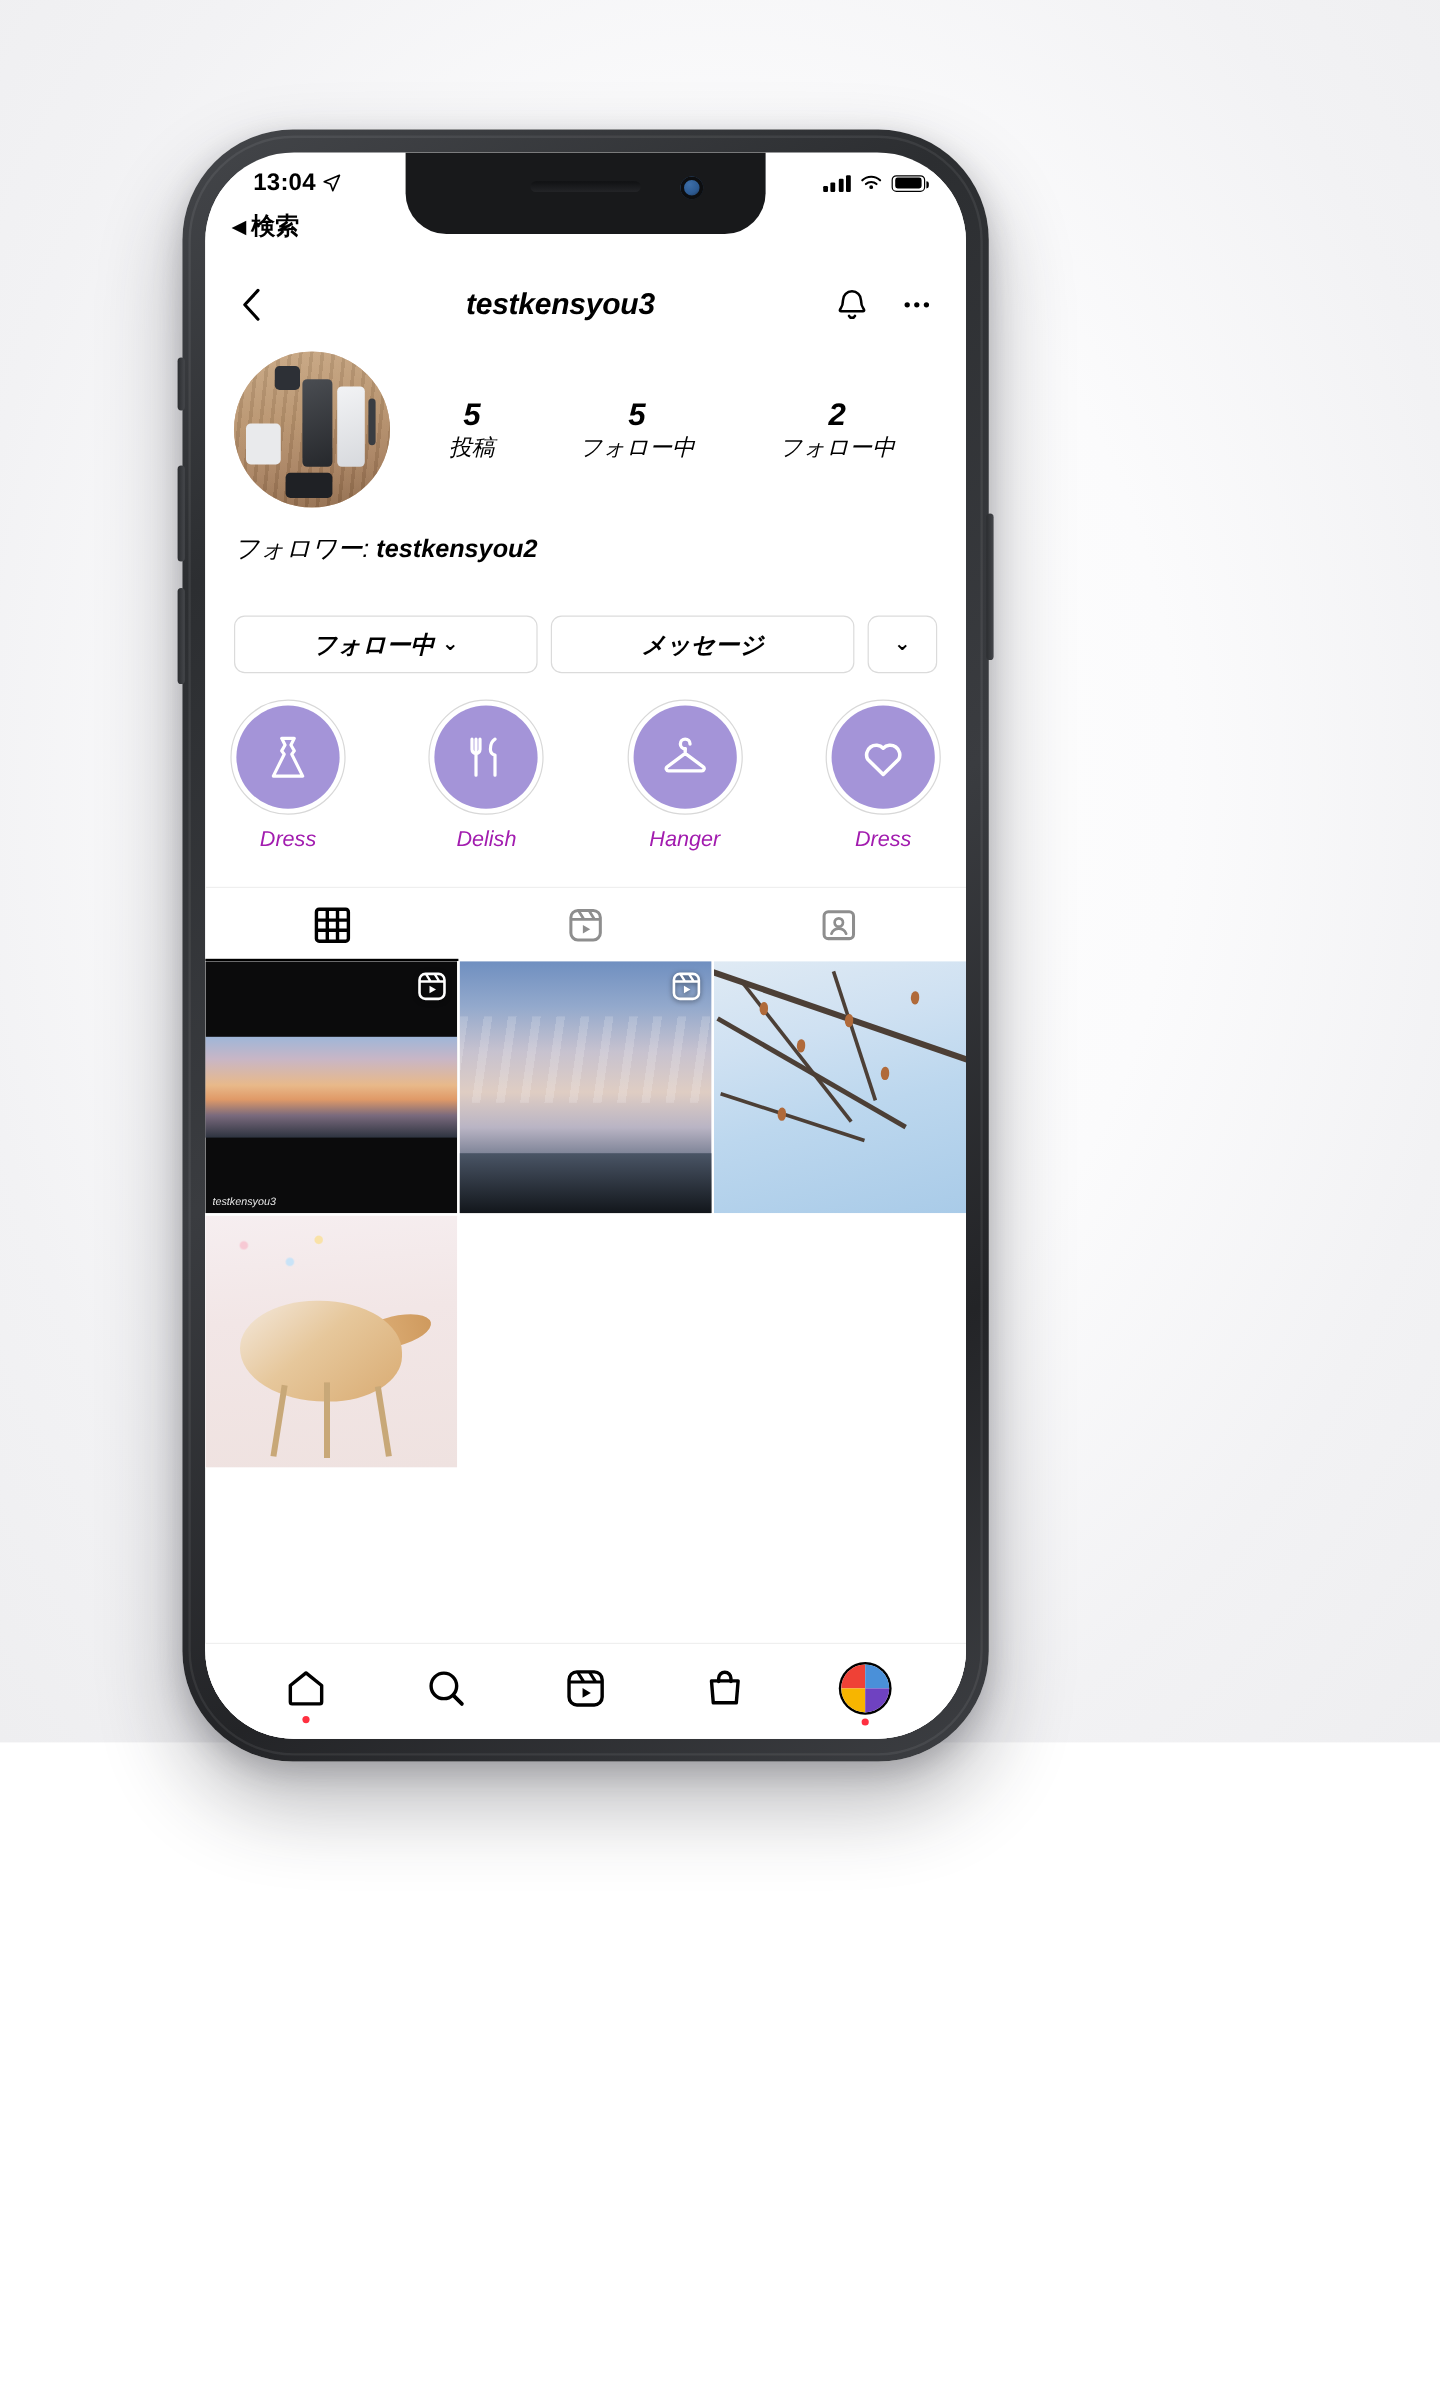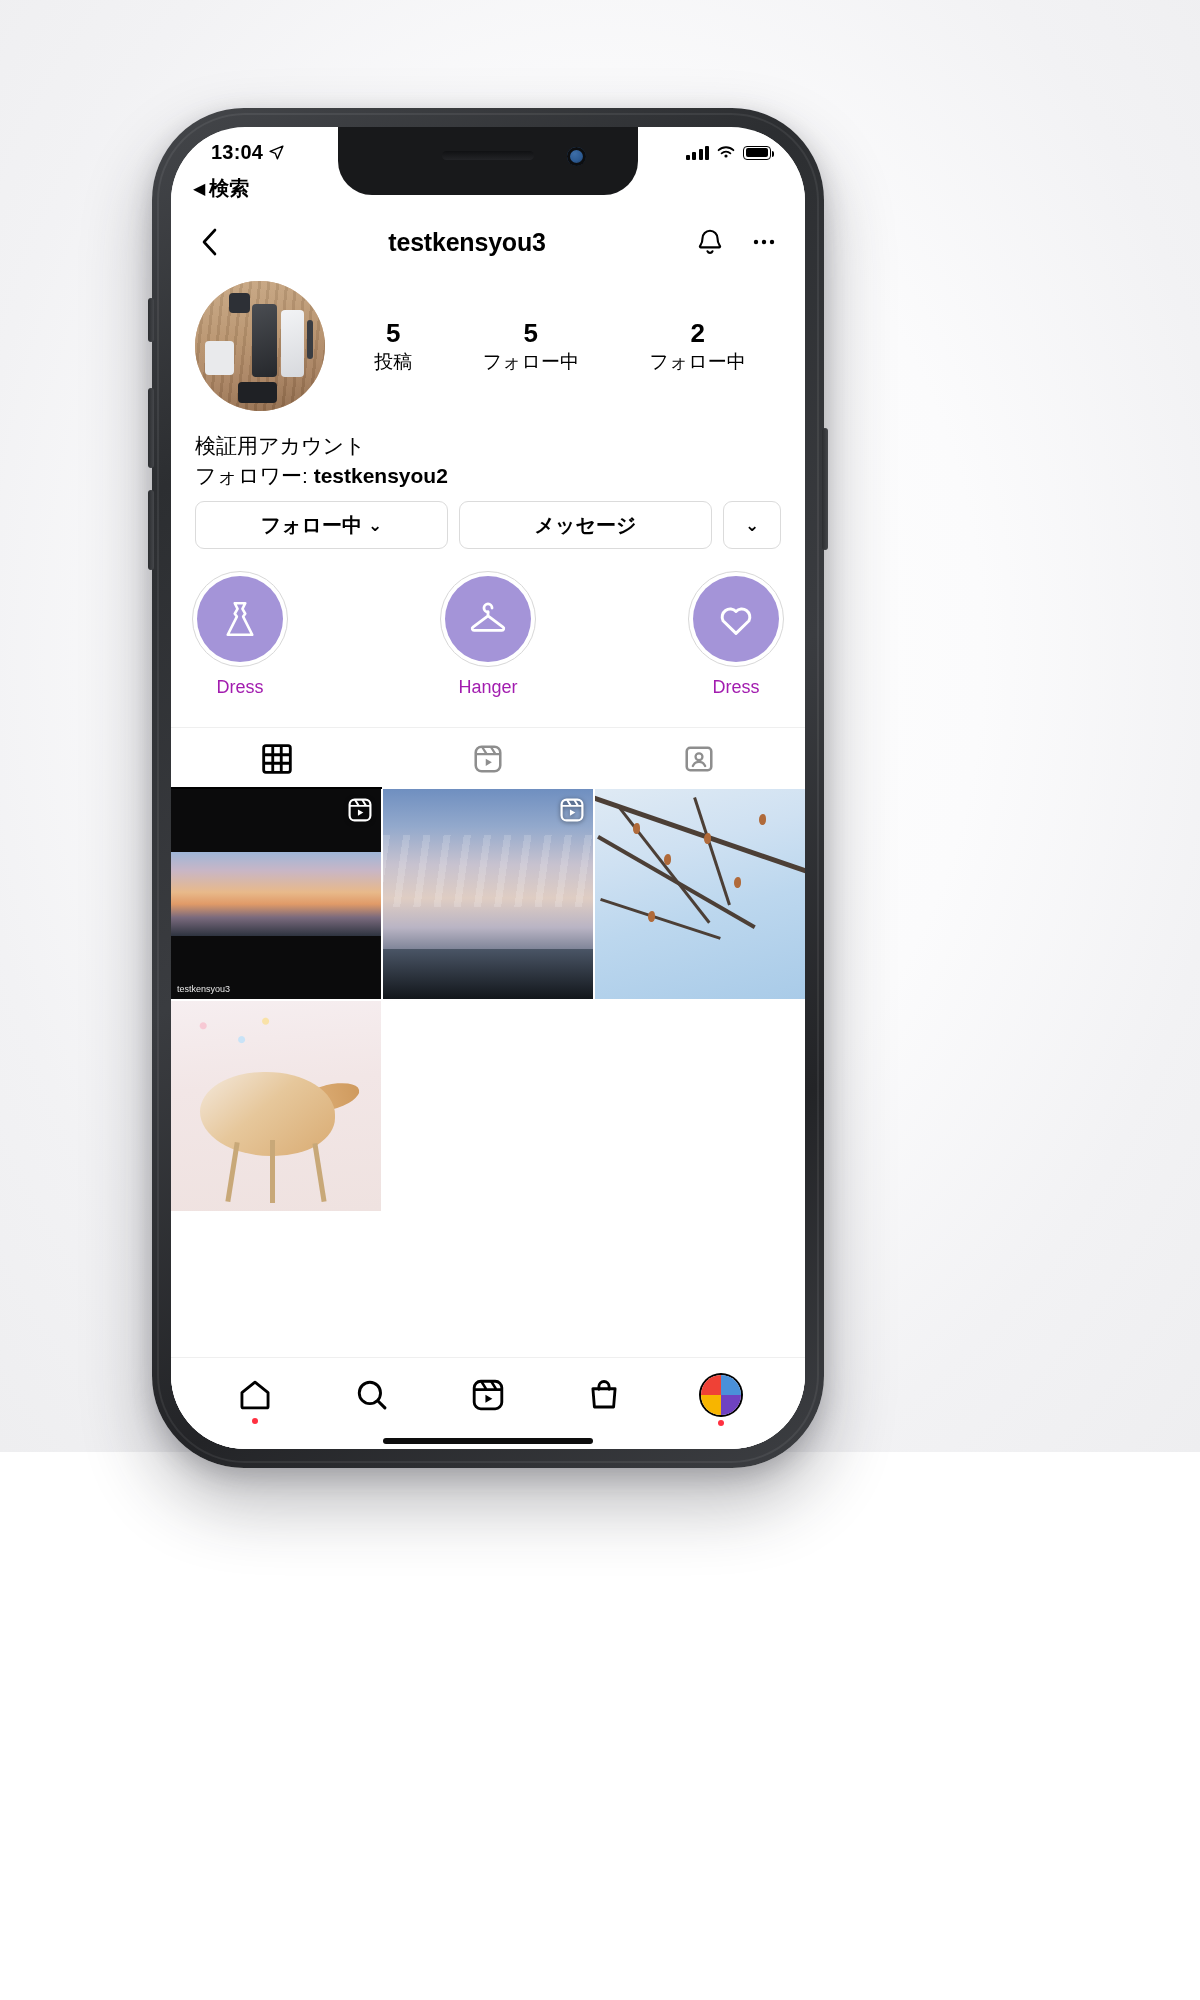--- a/index.html
+++ b/index.html
@@ -71,21 +71,21 @@
   .battery i { position:absolute; left:1.5px; top:1.5px; bottom:1.5px; width:22px; background:#000; border-radius:2px; }
 
   
   #backapp {
     position:absolute; left:0; top:48px; width:100%; z-index:29;
     padding-left:22px; font-size:20px; font-weight:600; color:#000;
     display:flex; align-items:center; gap:4px;
   }
 
   
-  #app { position:absolute; left:0; top:4px; width:100%; height:100%; background:#fff; }
+  #app { position:absolute; left:0; top:16px; width:100%; height:100%; background:#fff;font-style:italic; }
 
   
   #navbar {
     position:absolute; left:0; top:78px; width:100%; height:66px;
     display:flex; align-items:center; padding:0 26px;
   }
   #nav-back { width:42px; display:flex; align-items:center; justify-content:flex-start; cursor:pointer;}
   #nav-title { flex:1; text-align:center; font-size:25px; font-weight:700; color:#000; letter-spacing:-.2px;}
   #nav-actions { display:flex; align-items:center; gap:24px; }
 
@@ -294,21 +294,20 @@
               <div class="stat-lbl">フォロー中</div>
             </div>
             <div class="stat">
               <div class="stat-num">2</div>
               <div class="stat-lbl">フォロー中</div>
             </div>
           </div>
         </div>
 
         <div id="bio">
-          <div class="bio-name">検証用アカウント</div>
           <div class="bio-sub"><span>フォロワー: </span><b>testkensyou2</b></div>
         </div>
 
         <div id="actions">
           <div class="act-btn act-follow">
             <span>フォロー中</span>
             <span style="font-size:17px;">⌄</span>
           </div>
           <div class="act-btn act-msg">
             <span>メッセージ</span>
@@ -324,20 +323,31 @@
             <div class="hl-ring">
               <div class="hl-circle" style="background: rgb(164, 148, 216);">
                 <svg width="42" height="42" viewBox="0 0 24 24">
                   <path d="M9 3h6l-1.6 3.2L15 9l-1.2 1.6L19 21H5l5.2-10.4L9 9l1.6-2.8z" fill="none" stroke="#fff" stroke-width="1.5" stroke-linejoin="round"></path>
                 </svg>
               </div>
             </div>
             <div class="hl-label">Dress</div>
           </div>
 
+          <div class="hl">
+            <div class="hl-ring">
+              <div class="hl-circle" style="background: rgb(164, 148, 216);">
+                <svg width="40" height="40" viewBox="0 0 24 24">
+                  <path d="M7 3v6M5 3v5.2a2 2 0 0 0 4 0V3M7 9v12" fill="none" stroke="#fff" stroke-width="1.6" stroke-linecap="round"></path>
+                  <path d="M16.5 3c-1.6 1-2.3 3-2.3 5 0 1.6.8 2.6 2.3 2.9V21" fill="none" stroke="#fff" stroke-width="1.6" stroke-linecap="round" stroke-linejoin="round"></path>
+                </svg>
+              </div>
+            </div>
+            <div class="hl-label">Delish</div>
+          </div>
 
 
           <div class="hl">
             <div class="hl-ring">
               <div class="hl-circle" style="background: rgb(164, 148, 216);">
                 <svg width="42" height="42" viewBox="0 0 24 24">
                   <path d="M12 8a2.3 2.3 0 1 1 2.3-2.3" fill="none" stroke="#fff" stroke-width="1.6" stroke-linecap="round"></path>
                   <path d="M12 8v2.2L3.4 16.6c-.8.6-.4 1.9.6 1.9h16c1 0 1.4-1.3.6-1.9L12 10.2z" fill="none" stroke="#fff" stroke-width="1.6" stroke-linejoin="round"></path>
                 </svg>
               </div>

